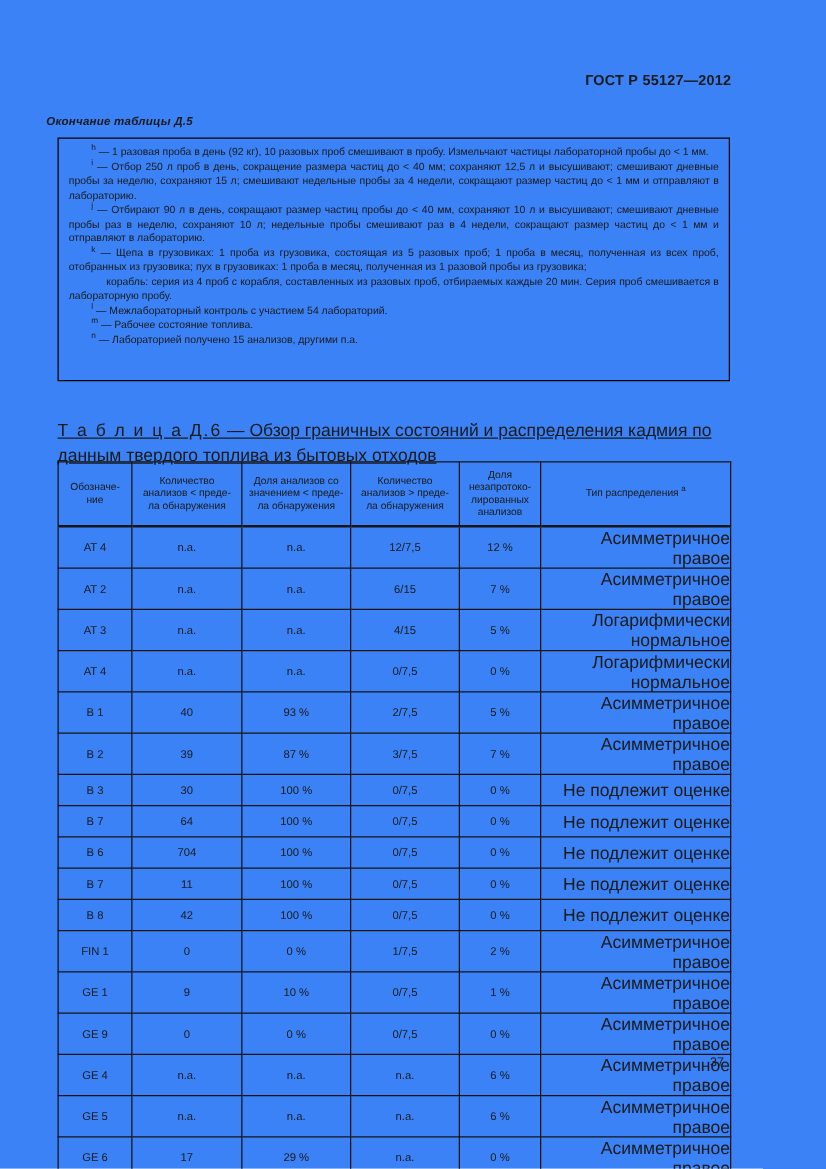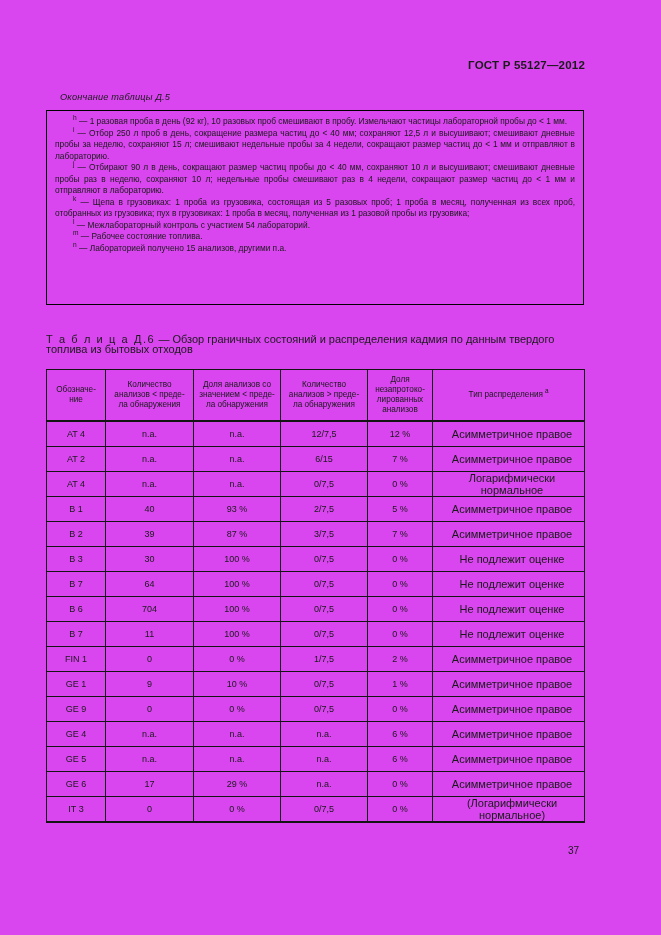--- a/index.html
+++ b/index.html
@@ -11,42 +11,42 @@
     width: 661px;
     height: 935px;
     position: relative;
     font-family: "Liberation Sans", sans-serif;
     color: #1a1a1a;
     overflow: hidden;
   }
   .page {
     position: absolute;
     inset: 0;
-    background: #d946ef;
+    background: #3b82f6;
   }
 
   
   .doc-header {
     position: absolute;
     top: 59px;
     right: 76px;
     font-size: 11.5px;
     font-weight: bold;
     letter-spacing: 0.2px;
     white-space: nowrap;
   }
 
   
   .cont-caption {
     position: absolute;
     top: 92px;
-    left: 60px;
+    left: 37px;
     font-size: 9.2px;
     font-style: italic;
-    font-weight: normal;
+    font-weight: bold;
     letter-spacing: 0.2px;
   }
 
   
   .note-box {
     position: absolute;
     left: 46px;
     top: 110px;
     width: 538px;
     height: 195px;
@@ -70,22 +70,23 @@
     vertical-align: super;
     line-height: 0;
   }
 
   
   .tbl-caption {
     position: absolute;
     left: 46px;
     top: 334px;
     width: 540px;
-    font-size: 11px;
-    line-height: 10px;
+    font-size: 14px;
+    line-height: 20px;
+    text-decoration: underline;
   }
   .tbl-caption .lead {
     letter-spacing: 1.6px;
   }
 
   
   .tbl-wrap {
     position: absolute;
     left: 46px;
     top: 369px;
@@ -113,23 +114,23 @@
   }
   table.d6 thead tr th {
     border-bottom-width: 2px;
   }
   table.d6 tbody td {
     height: 24px;
     text-align: center;
     font-size: 9px;
   }
   table.d6 tbody td.type {
-    text-align: center;
+    text-align: right;
     padding-left: 7px;
-    font-size: 11px;
+    font-size: 14px;
   }
   table.d6 tbody tr:last-child td {
     border-bottom-width: 2px;
   }
   .sup-a {
     font-size: 6.4px;
     vertical-align: super;
     line-height: 0;
     padding-left: 2px;
   }
@@ -159,20 +160,21 @@
   <div class="doc-header">ГОСТ Р 55127—2012</div>
 
   <div class="cont-caption">Окончание таблицы Д.5</div>
 
   <div class="note-box">
     <div id="notes-container">
         <p class="note-p"><span class="note-sup">h</span> <span>— 1 разовая проба в день (92 кг), 10 разовых проб смешивают в пробу. Измельчают частицы лабораторной пробы до &lt; 1 мм.</span></p>
         <p class="note-p"><span class="note-sup">i</span> <span>— Отбор 250 л проб в день, сокращение размера частиц до &lt; 40 мм; сохраняют 12,5 л и высушивают; смешивают дневные пробы за неделю, сохраняют 15 л; смешивают недельные пробы за 4 недели, сокращают размер частиц до &lt; 1 мм и отправляют в лабораторию.</span></p>
         <p class="note-p"><span class="note-sup">j</span> <span>— Отбирают 90 л в день, сокращают размер частиц пробы до &lt; 40 мм, сохраняют 10 л и высушивают; смешивают дневные пробы раз в неделю, сохраняют 10 л; недельные пробы смешивают раз в 4 недели, сокращают размер частиц до &lt; 1 мм и отправляют в лабораторию.</span></p>
         <p class="note-p"><span class="note-sup">k</span> <span>— Щепа в грузовиках: 1 проба из грузовика, состоящая из 5 разовых проб; 1 проба в месяц, полученная из всех проб, отобранных из грузовика; пух в грузовиках: 1 проба в месяц, полученная из 1 разовой пробы из грузовика;</span></p>
+        <p class="note-p sub"><span>корабль: серия из 4 проб с корабля, составленных из разовых проб, отбираемых каждые 20 мин. Серия проб смешивается в лабораторную пробу.</span></p>
         <p class="note-p"><span class="note-sup">l</span> <span>— Межлабораторный контроль с участием 54 лабораторий.</span></p>
         <p class="note-p"><span class="note-sup">m</span> <span>— Рабочее состояние топлива.</span></p>
         <p class="note-p"><span class="note-sup">n</span> <span>— Лабораторией получено 15 анализов, другими п.а.</span></p>
       </div>
   </div>
 
   <div class="tbl-caption">
     <span class="lead">Т а б л и ц а  Д.6</span><span> — Обзор граничных состояний и распределения кадмия по данным твердого топлива из бытовых отходов</span>
   </div>
 
@@ -207,20 +209,28 @@
           </tr>
           <tr>
             <td>AT 2</td>
             <td>n.a.</td>
             <td>n.a.</td>
             <td>6/15</td>
             <td>7 %</td>
             <td class="type">Асимметричное правое</td>
           </tr>
           <tr>
+            <td>AT 3</td>
+            <td>n.a.</td>
+            <td>n.a.</td>
+            <td>4/15</td>
+            <td>5 %</td>
+            <td class="type">Логарифмически нормальное</td>
+          </tr>
+          <tr>
             <td>AT 4</td>
             <td>n.a.</td>
             <td>n.a.</td>
             <td>0/7,5</td>
             <td>0 %</td>
             <td class="type">Логарифмически нормальное</td>
           </tr>
           <tr>
             <td>B 1</td>
             <td>40</td>
@@ -263,20 +273,28 @@
           </tr>
           <tr>
             <td>B 7</td>
             <td>11</td>
             <td>100 %</td>
             <td>0/7,5</td>
             <td>0 %</td>
             <td class="type">Не подлежит оценке</td>
           </tr>
           <tr>
+            <td>B 8</td>
+            <td>42</td>
+            <td>100 %</td>
+            <td>0/7,5</td>
+            <td>0 %</td>
+            <td class="type">Не подлежит оценке</td>
+          </tr>
+          <tr>
             <td>FIN 1</td>
             <td>0</td>
             <td>0 %</td>
             <td>1/7,5</td>
             <td>2 %</td>
             <td class="type">Асимметричное правое</td>
           </tr>
           <tr>
             <td>GE 1</td>
             <td>9</td>

